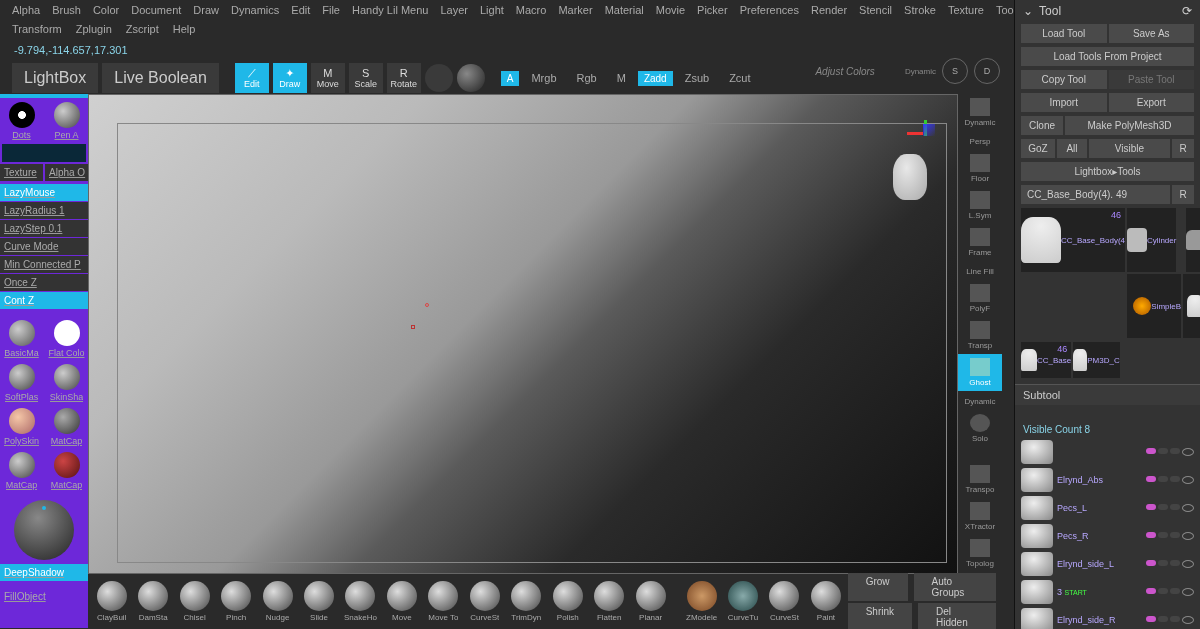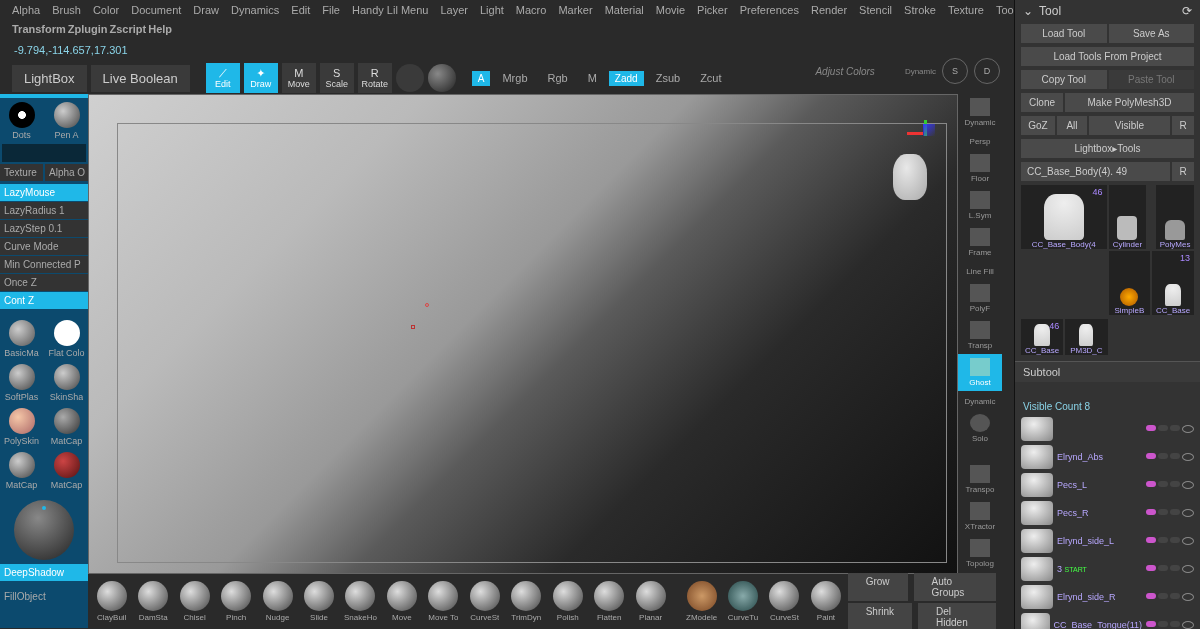--- a/index.html
+++ b/index.html
@@ -1,40 +1,40 @@
 <!DOCTYPE html>
 <html><head>
 <meta charset="utf-8">
 <style>
 * { margin: 0; padding: 0; box-sizing: border-box; font-family: Arial, sans-serif; }
 body { background: #2a2a2a; color: #999; font-size: 11px; width: 1200px; height: 629px; overflow: hidden; position: relative; }
 
 
 .menubar { display: flex; gap: 12px; padding: 4px 12px; background: #2a2a2a; }
 .menubar span { cursor: pointer; color: #aaa; font-size: 11px; text-align: center; }
-.menubar2 { display: flex; gap: 2px; padding: 3px 12px; background: #2a2a2a; font-weight: bold; }
+.menubar2 { display: flex; gap: 14px; padding: 3px 12px; background: #2a2a2a; }
 .menubar2 span { cursor: pointer; color: #aaa; font-size: 11px; }
 
 
 .coords { padding: 6px 14px; color: #8ad4e8; font-size: 11px; }
 
 
 .toolbar { display: flex; align-items: center; gap: 4px; padding: 2px 12px; background: #2a2a2a; height: 32px; }
-.tb-btn { padding: 6px 12px; background: #3a3a3a; color: #ccc; font-size: 13px; border: none; cursor: pointer; }
+.tb-btn { padding: 6px 12px; background: #3a3a3a; color: #ccc; font-size: 16px; border: none; cursor: pointer; }
 .mode-btn { display:flex; flex-direction:column; align-items:center; justify-content:center; width:34px; height:30px; background:#3a3a3a; color:#ddd; font-size:9px; cursor:pointer; }
 .mode-btn.active { background:#1fb8e8; color:#fff; }
 .mode-btn .ico { width:14px; height:12px; display:flex; align-items:center; justify-content:center; font-size:11px; }
 .circle-btn { width:28px; height:28px; border-radius:50%; background:#3a3a3a; }
 .circle-btn.grad { background: radial-gradient(circle at 35% 35%, #888, #222); }
 .small-active { background:#1fb8e8; color:#fff; padding: 2px 6px; font-size:10px; }
 .small-btn { padding: 2px 8px; color:#aaa; font-size:11px; cursor:pointer; }
 .slider-label { color:#8ad4e8; font-size:11px; margin-right:4px; }
 
 
-.left-sidebar { position:absolute; left:0; top:94px; width:88px; background:#0c4a6e; height:534px; }
+.left-sidebar { position:absolute; left:0; top:94px; width:88px; background:#6d28d9; height:534px;text-decoration:underline; }
 .ls-row { display:flex; gap:2px; margin-bottom:2px; }
 .ls-cell { flex:1; display:flex; flex-direction:column; align-items:center; padding:2px; }
 .ls-cell .thumb { width:26px; height:26px; border-radius:50%; background:radial-gradient(circle at 35% 35%, #ccc, #444); }
 .ls-cell .lbl { font-size:9px; color:#aaa; margin-top:2px; white-space:nowrap; overflow:hidden; }
 .ls-wide { padding:3px 4px; color:#aaa; font-size:10px; background:#333; margin-bottom:1px; white-space:nowrap; overflow:hidden; }
 .ls-wide.active { background:#1fb8e8; color:#fff; }
 .ls-big { width:60px; height:60px; border-radius:50%; background:radial-gradient(circle at 40% 30%, #888, #222); margin:8px auto 2px; }
 .deep-sh { background:#1fb8e8; color:#fff; padding:3px 4px; font-size:10px; margin-top:4px; }
 .fill-obj { padding:10px 4px; font-size:10px; color:#aaa; }
 
@@ -68,21 +68,21 @@
 
 
 .tool-panel { position:absolute; right:0; top:0; width:186px; height:629px; background:#333; border-left:1px solid #111; }
 .tp-header { display:flex; align-items:center; padding:4px 8px; font-size:12px; color:#ccc; }
 .tp-header .chev { margin-right:6px; }
 .tp-row { display:flex; gap:2px; padding:2px 6px; }
 .tp-btn { flex:1; padding:4px 6px; background:#4a4a4a; color:#ccc; font-size:10px; text-align:center; cursor:pointer; white-space:nowrap; overflow:hidden; }
 .tp-btn.dim { background:#3a3a3a; color:#777; }
 .tp-btn.sm { flex:0 0 22px; padding:4px 0; }
 .tp-thumb-row { display:flex; gap:2px; padding:2px 6px; }
-.tp-thumb { flex:1; height:64px; background:#222; position:relative; display:flex; flex-direction:column; align-items:center; justify-content:flex-end; }
+.tp-thumb { flex:1; height:64px; background:#222; position:relative; display:flex; flex-direction:row; align-items:center; justify-content:flex-end; }
 .tp-thumb .cnt { position:absolute; top:2px; right:4px; color:#a8f; font-size:9px; }
 .tp-thumb .nm { font-size:8px; color:#b8a8ff; text-align:center; }
 .tp-thumb .fig { width:40px; height:46px; background:radial-gradient(circle at 50% 20%, #eee 0%, #ccc 100%); border-radius:30% 30% 10% 10%; }
 .subtool-hdr { padding:4px 8px; background:#3a3a3a; color:#ccc; font-size:11px; border-top:1px solid #555; margin-top:4px; }
 .subtool-vc { padding:3px 8px; color:#8ad4e8; font-size:10px;margin-top:16px; }
 .subtool-list { max-height:260px; overflow:hidden; }
 .st-row { display:flex; align-items:center; padding:2px 6px; gap:4px; position:relative; }
 .st-row .th { width:32px; height:24px; background:radial-gradient(ellipse at 40% 30%, #eee, #888); border-radius:4px; }
 .st-row .nm { font-size:9px; color:#b8a8ff; flex:1; }
 .st-row .vis { display:flex; gap:2px; }
@@ -427,20 +427,24 @@
       <div class="tp-btn">Save As</div>
     </div>
   <div class="tp-row">
       <div class="tp-btn">Load Tools From Project</div>
     </div>
   <div class="tp-row">
       <div class="tp-btn">Copy Tool</div>
       <div class="tp-btn dim">Paste Tool</div>
     </div>
   <div class="tp-row">
+      <div class="tp-btn">Import</div>
+      <div class="tp-btn">Export</div>
+    </div>
+  <div class="tp-row">
       <div class="tp-btn" style="flex:0 0 42px">Clone</div>
       <div class="tp-btn">Make PolyMesh3D</div>
     </div>
   <div class="tp-row">
       <div class="tp-btn" style="flex:0 0 34px">GoZ</div>
       <div class="tp-btn" style="flex:0 0 30px">All</div>
       <div class="tp-btn">Visible</div>
       <div class="tp-btn sm">R</div>
     </div>
   <div class="tp-row">

